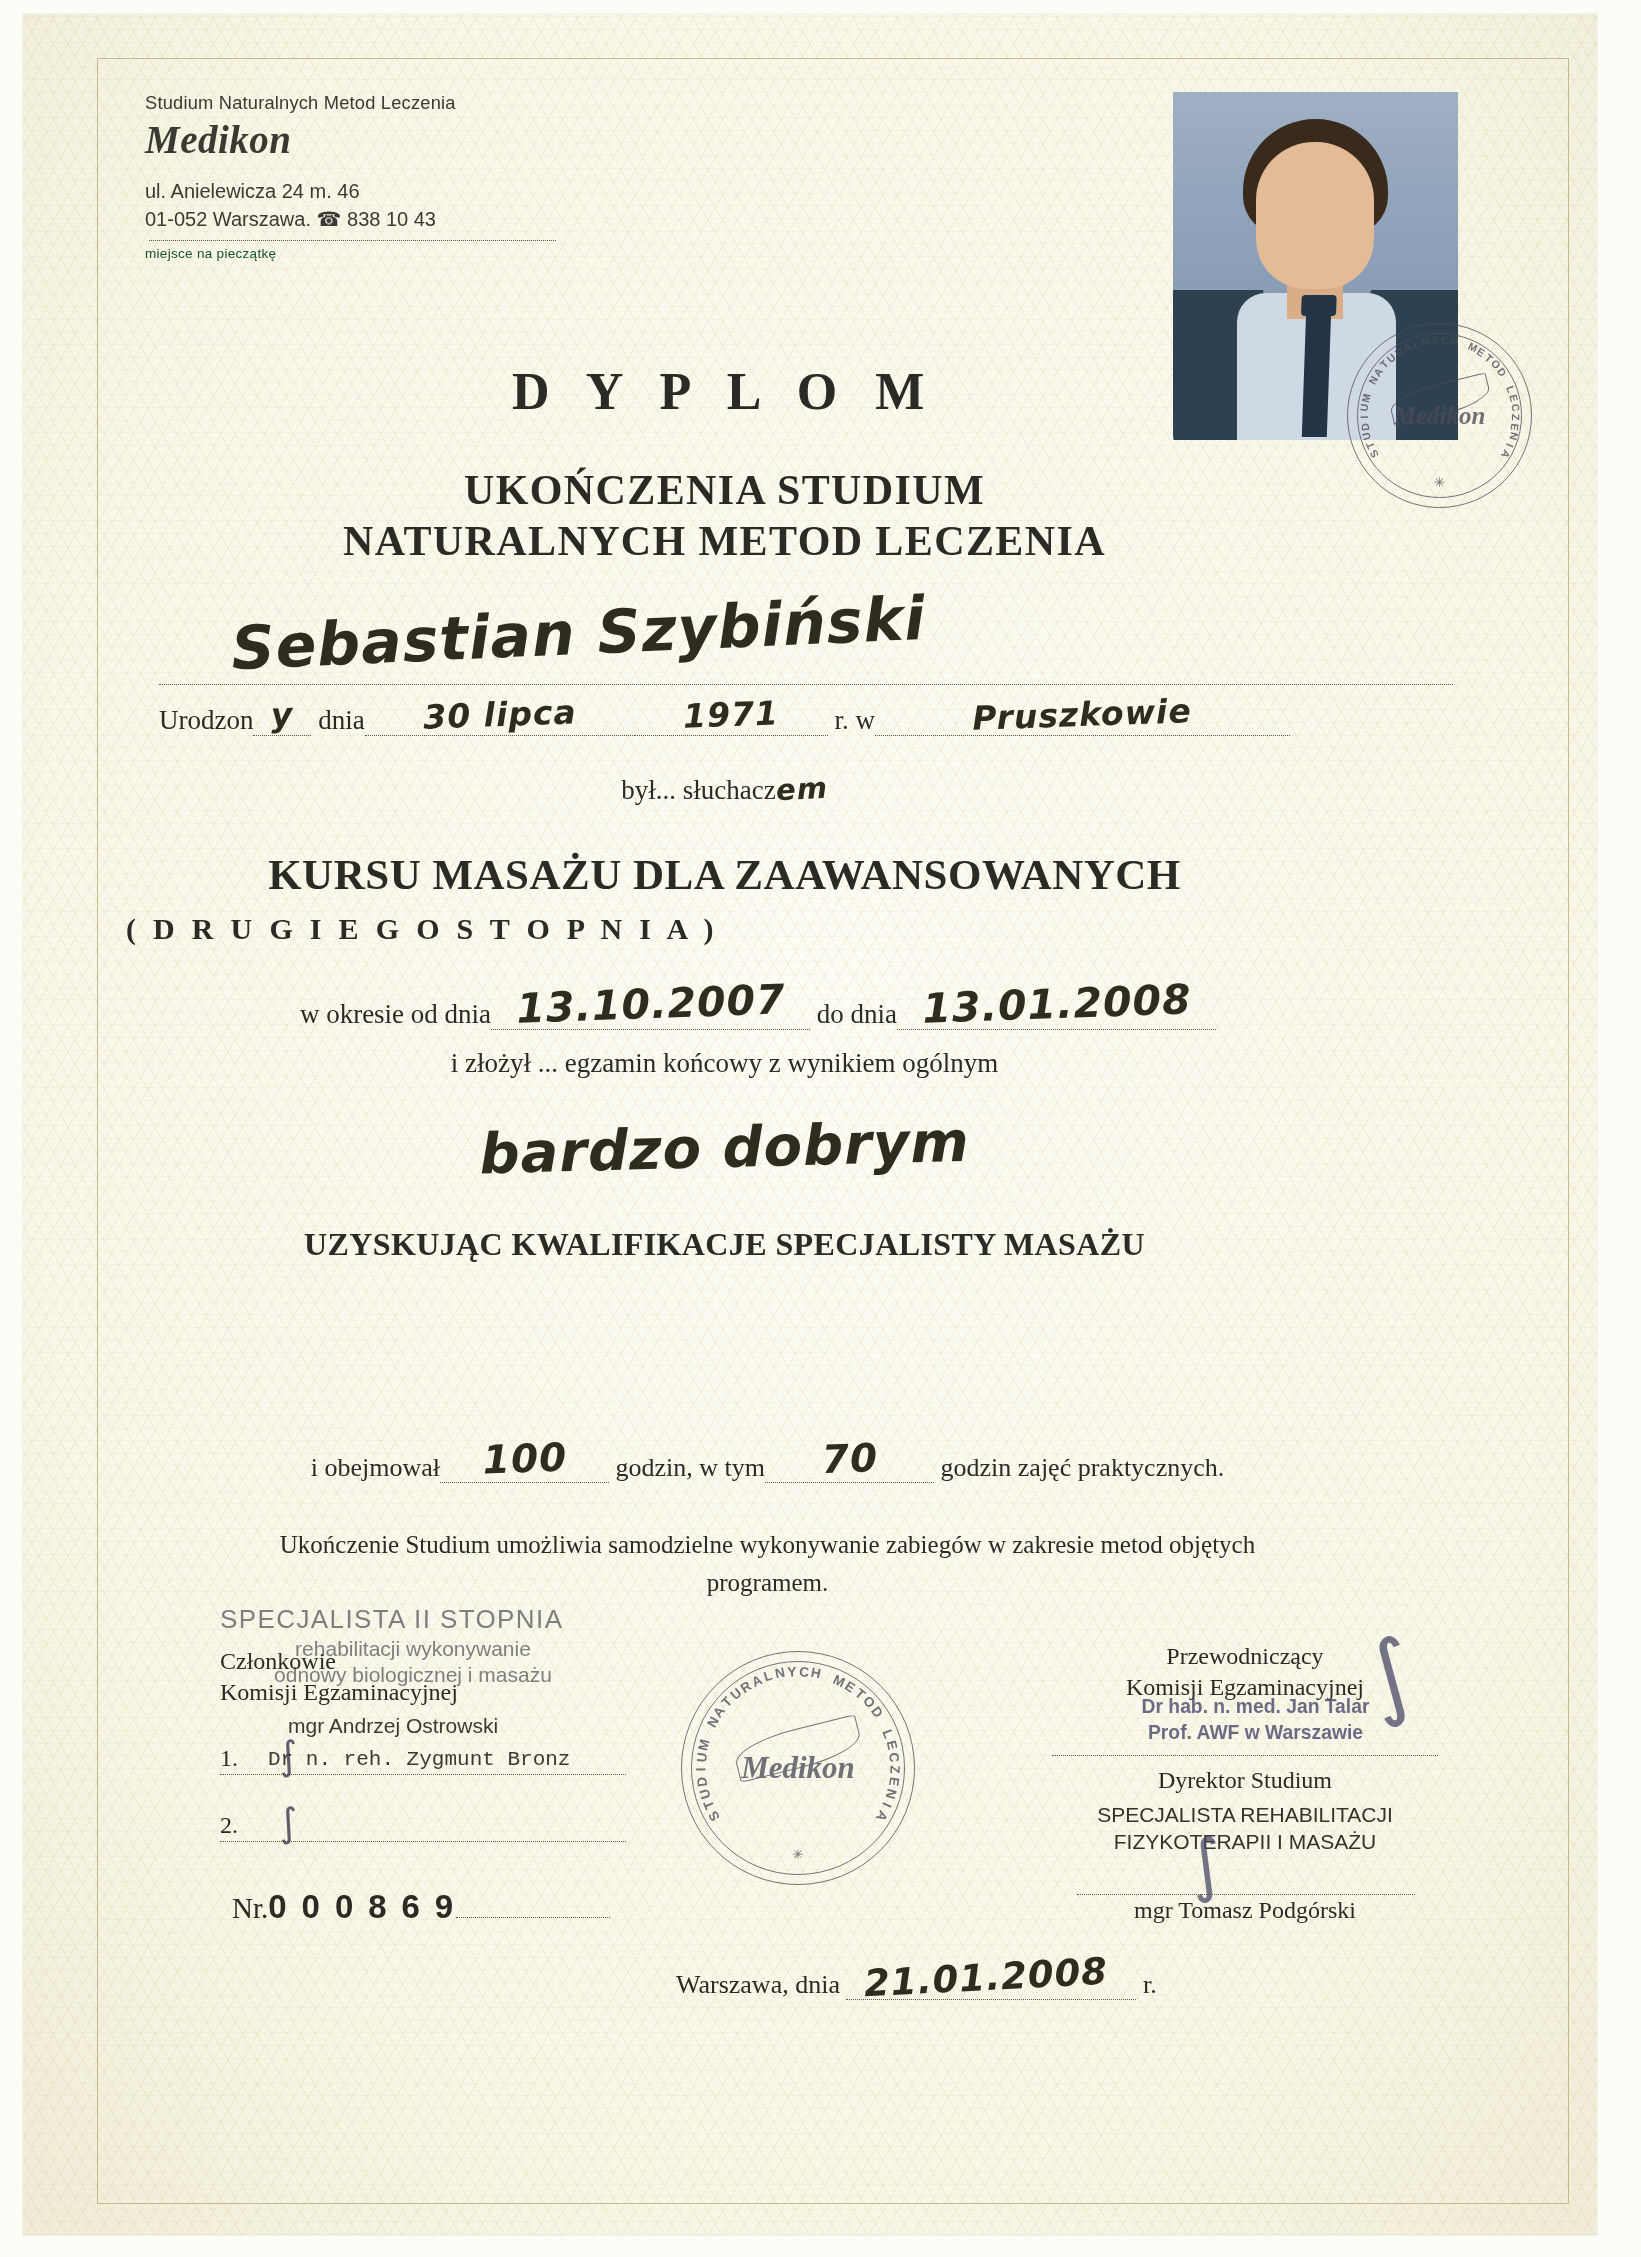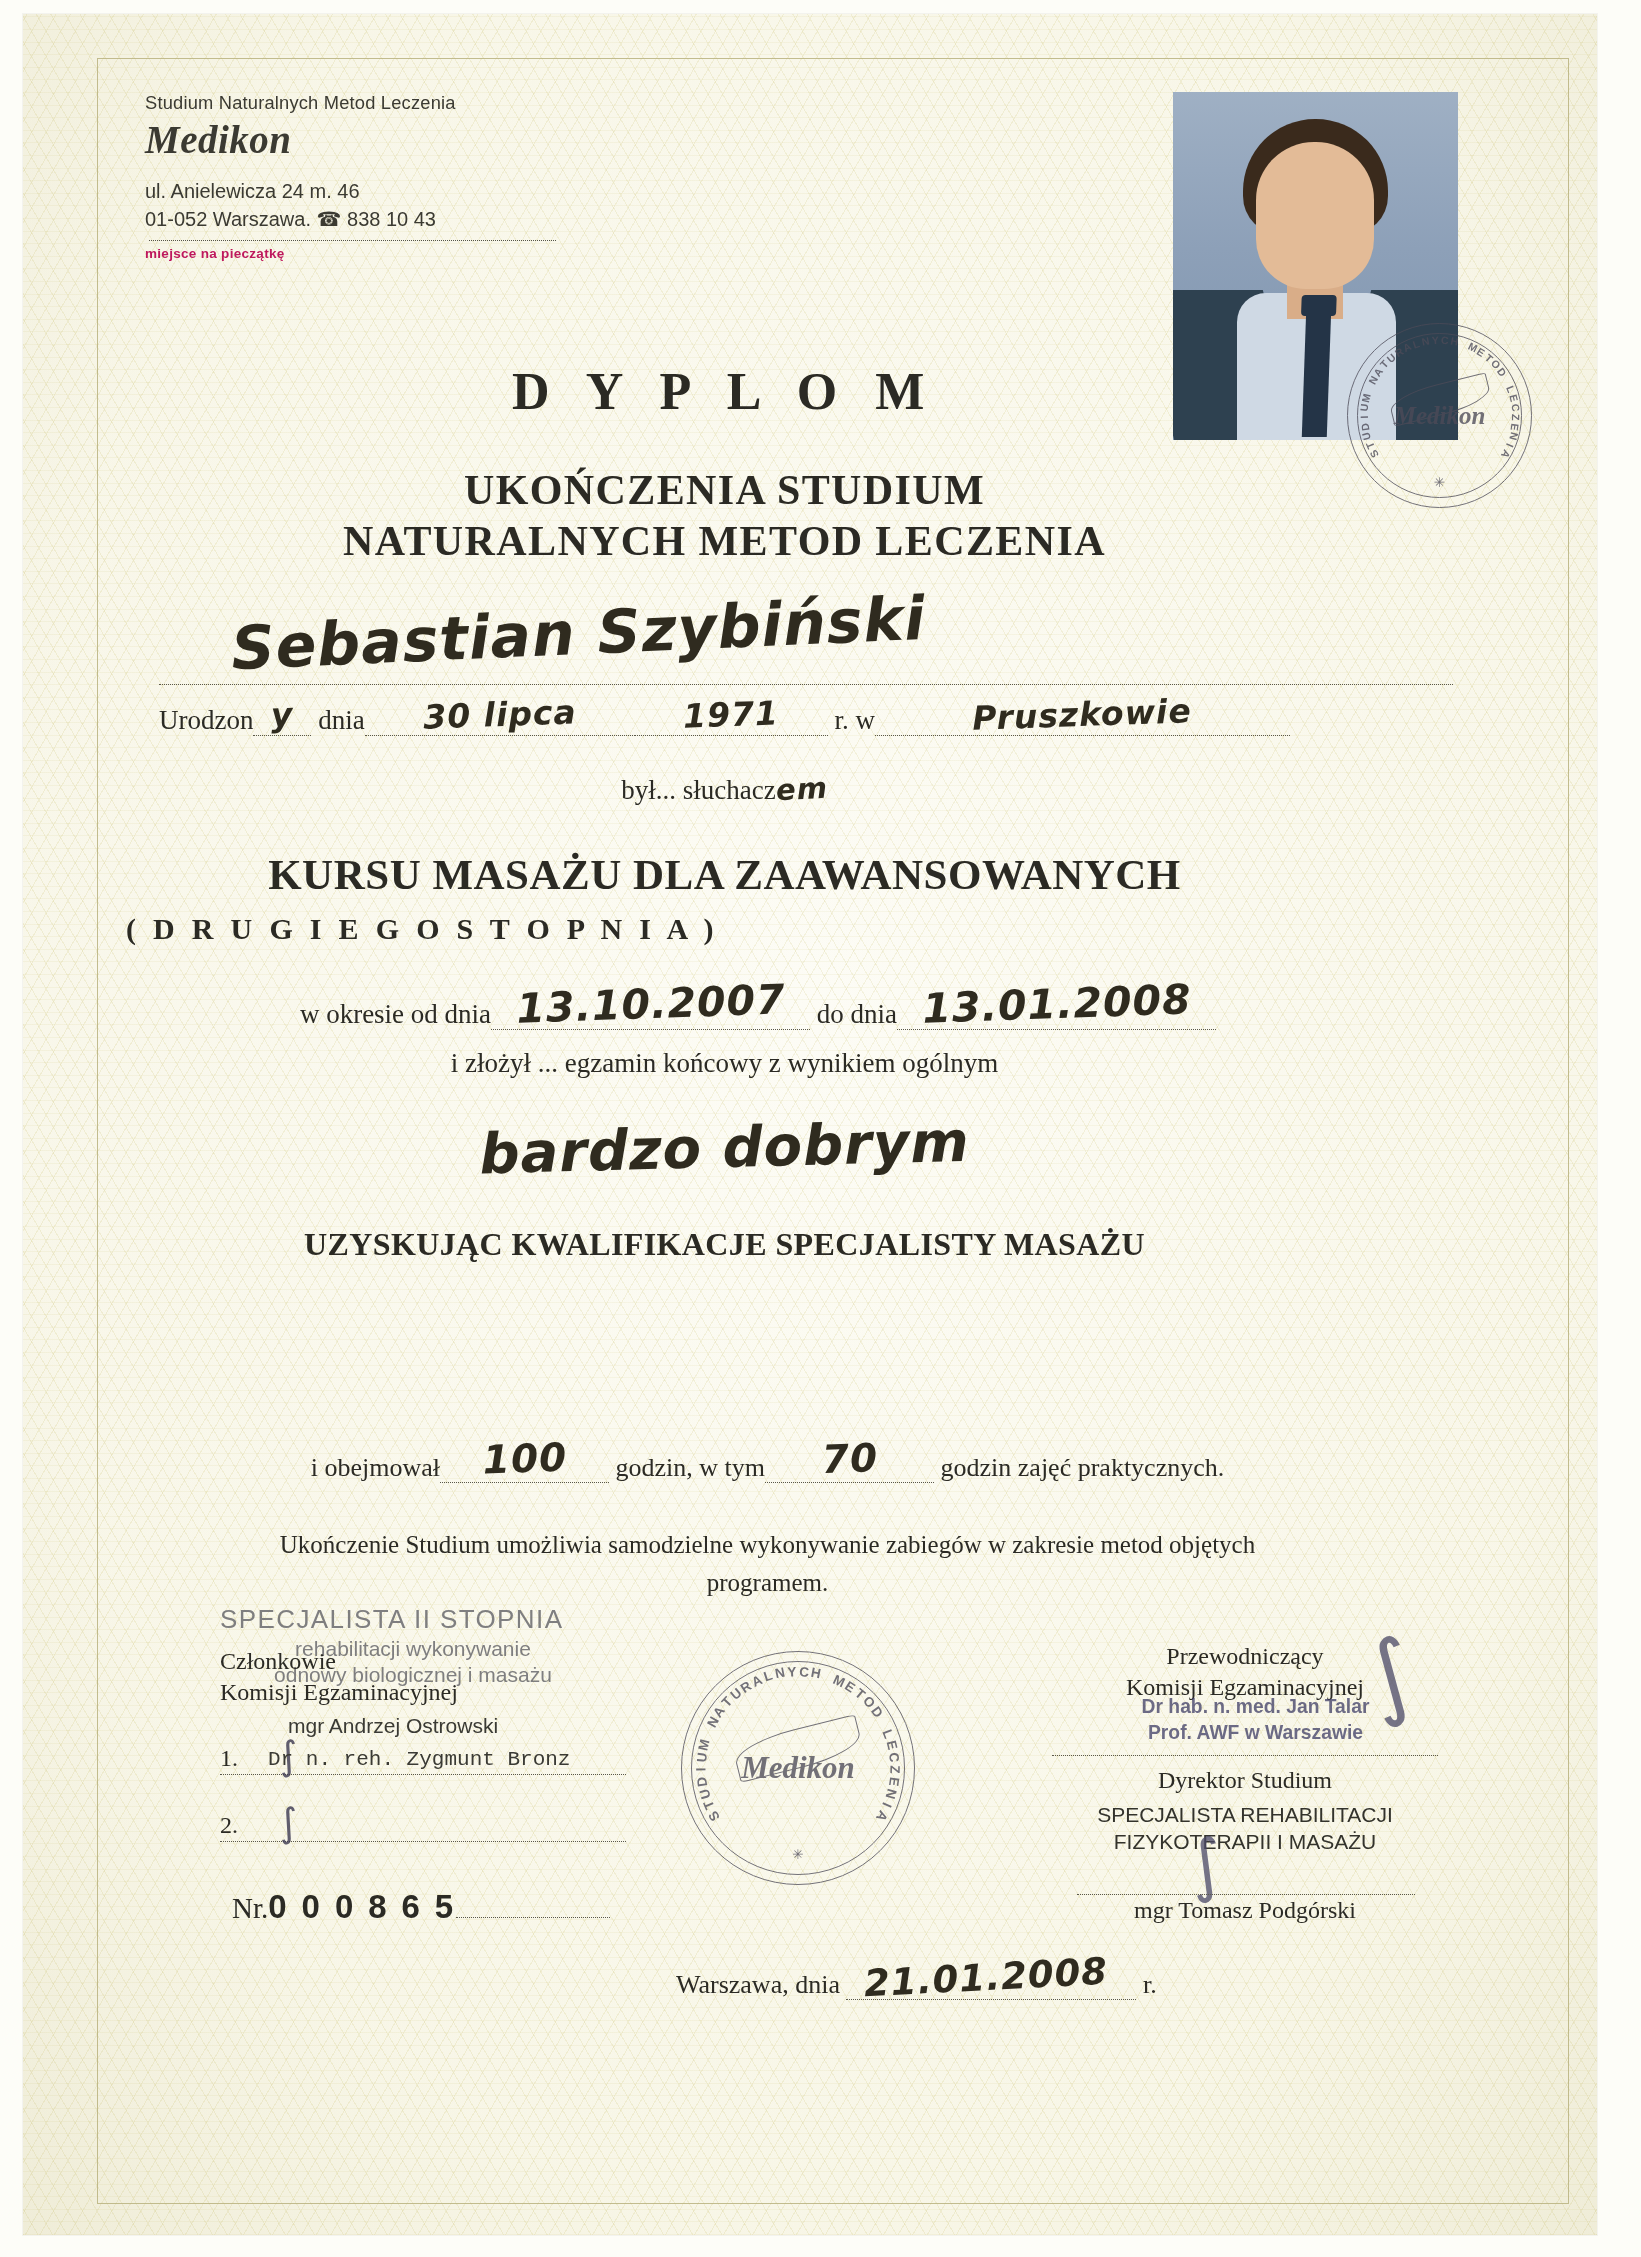--- a/index.html
+++ b/index.html
@@ -86,23 +86,22 @@
     margin-top: 3.9px;
     white-space: nowrap;
   }
   .lh-dots {
     border-bottom: 1.9px dotted #565548;
     margin: 8.7px 3.9px 4.8px;
     height: 1px;
   }
   .lh-stamp-note {
     font-size: 13.5px;
-    color: #be185d;
+    color: #14532d;
     letter-spacing: 0.3px;
-    font-weight: bold;
   }
 
   
   .photo {
     position: absolute;
     left: 1173px;
     top: 92px;
     width: 285px;
     height: 348px;
     background: linear-gradient(180deg, #9fb0c4 0%, #8da0b8 45%, #7d93ad 100%);
@@ -732,21 +731,21 @@
     </div>
     <div class="sig-line">
       <span class="num">2.</span>
       <span class="scribble">∫</span>
     </div>
   </div>
   <div class="printed-name" id="member1-name">mgr Andrzej Ostrowski</div>
   <div class="printed-name" id="member2-name">Dr n. reh. Zygmunt Bronz</div>
 
   <div class="nr-block">
-    <span>Nr.</span><span class="nr-value">0 0 0 8 6 5</span><span class="dots"></span>
+    <span>Nr.</span><span class="nr-value">0 0 0 8 6 9</span><span class="dots"></span>
   </div>
 
   <div class="stamp" id="stamp-bottom">
     <div class="inner-ring"></div>
     <div class="leaf"></div>
     <div class="brand">Medikon</div>
     <div class="star">✳</div>
     <div class="ring-text" id="ring-bottom">
         <span style="font-size: 13.5px; transform: translate(-84px, 48px) rotate(240deg) translate(-50%, -50%);">S</span>
         <span style="font-size: 13.5px; transform: translate(-89px, 37px) rotate(247.273deg) translate(-50%, -50%);">T</span>

